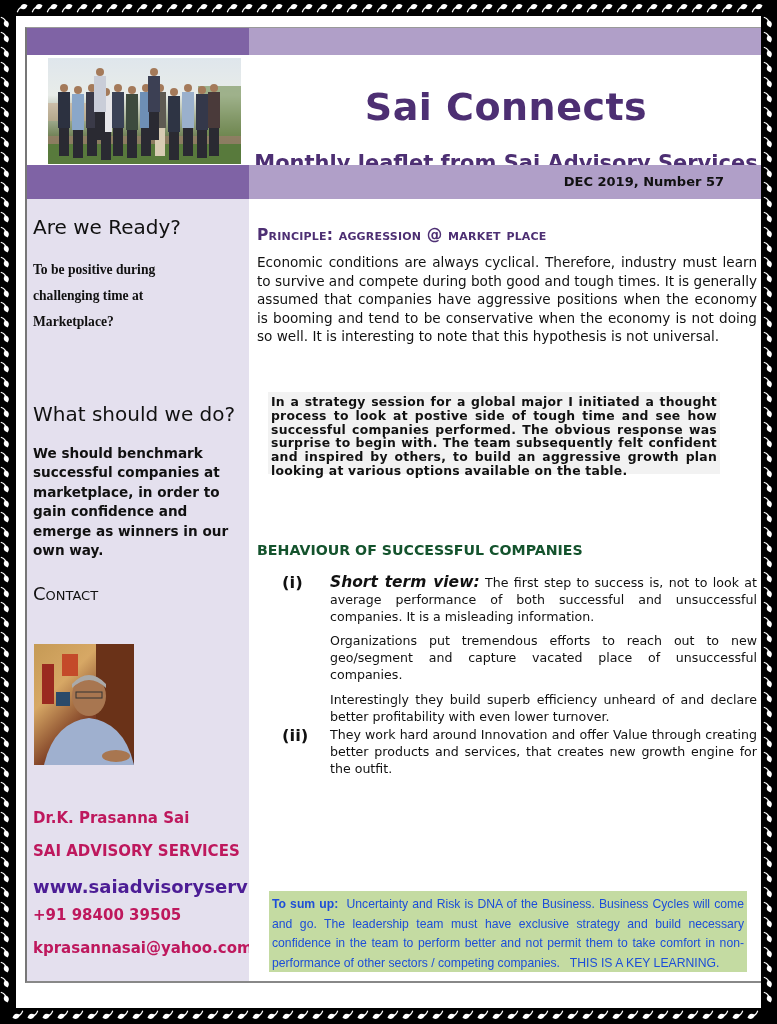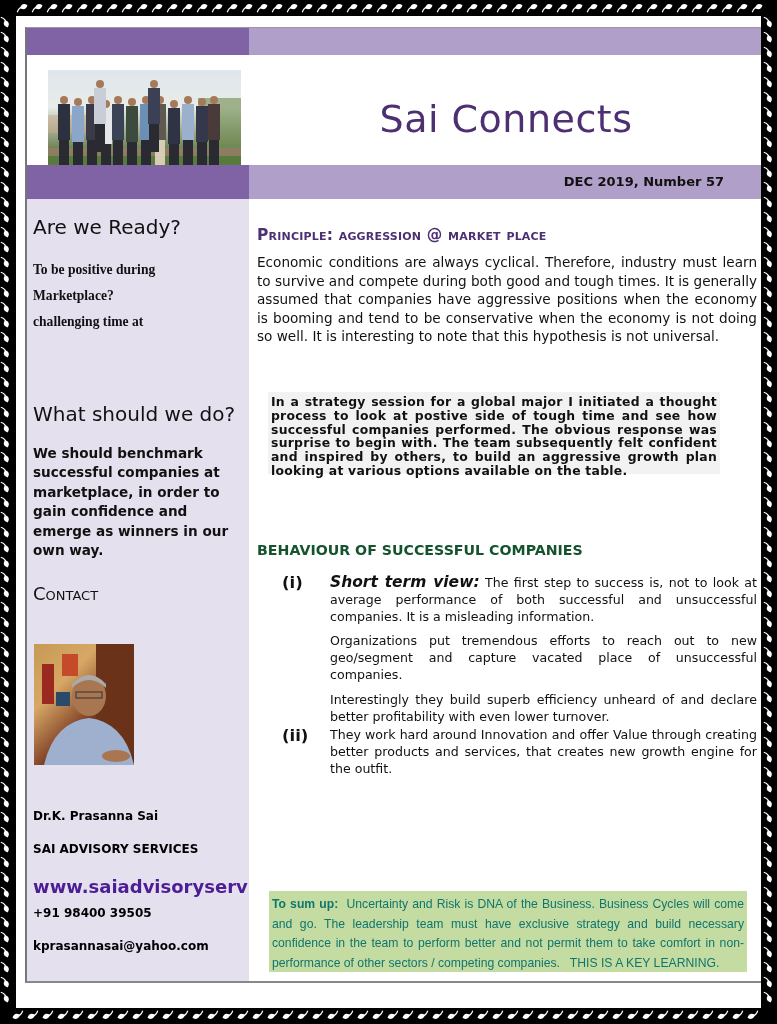--- a/index.html
+++ b/index.html
@@ -23,21 +23,21 @@
     border-left: 2px solid #777; border-top: 1px solid #999; border-bottom: 2px solid #888;
     overflow: hidden; background: #fff;
   }
   .bar { position: absolute; left: 0; width: 100%; display: flex; }
   .bar .dark { width: 222px; background: #7f63a5; height: 100%; }
   .bar .light { flex: 1; background: #b09fc8; height: 100%; position: relative; }
   .bar-top { top: 0; height: 27px; }
   .bar-mid { top: 137px; height: 44px; }
 
   .header {
-    position: absolute; top: 39px; left: 0; width: 100%; height: 110px; background: #fff;
+    position: absolute; top: 27px; left: 0; width: 100%; height: 110px; background: #fff; font-weight: bold;
   }
   .group-photo {
     position: absolute; left: 21px; top: 3px; width: 193px; height: 106px;
     overflow: hidden;
     background: linear-gradient(180deg, #dfe6ec 0%, #e8ece9 35%, #a9b39a 55%, #6d7f52 75%, #56703d 100%);
   }
   .title {
     position: absolute; left: 222px; width: 514px; text-align: center;
     font-family: "DejaVu Sans", sans-serif; color: #4d2f73;
   }
@@ -62,21 +62,21 @@
     color: #111;
   }
   .contact-h {
     position: absolute; left: 6px; font-size: 18px; font-variant: small-caps; color: #111;
   }
   .portrait {
     position: absolute; left: 7px; top: 445px; width: 100px; height: 121px; overflow: hidden;
     background: linear-gradient(135deg, #c59a55 0%, #d7a865 30%, #7a3a22 60%, #5e2b18 100%);
   }
   .contact-line {
-    position: absolute; left: 6px; font-weight: bold; font-size: 12px; color: #000000;
+    position: absolute; left: 6px; font-weight: bold; font-size: 15px; color: #be185d;
   }
   .contact-web { color: #4c1d95; font-size: 18px; }
 
   
   .main {
     position: absolute; left: 222px; top: 171px; width: 512px; height: 786px; background: #fff;
   }
   .principle-h {
     position: absolute; left: 8px; top: 27px; font-family: "DejaVu Sans", sans-serif;
     font-weight: bold; color: #4d2f73; font-size: 15.5px; font-variant: small-caps;
@@ -101,21 +101,21 @@
   }
   .point-body {
     position: absolute; left: 81px; width: 427px; font-size: 12.6px; line-height: 16.8px;
     text-align: justify; color: #111;
   }
   .point-body p { margin-bottom: 8px; }
   .point-lead { font-weight: bold; font-style: italic; font-size: 15.5px; }
 
   .sumup {
     position: absolute; left: 20px; top: 692px; width: 478px; height: 81px; background: #c4dba2;
-    padding: 4px 3px; font-size: 12.2px; line-height: 19.6px; text-align: justify; color: #0f766e;
+    padding: 4px 3px; font-size: 12.2px; line-height: 19.6px; text-align: justify; color: #1d4ed8;
     font-family: "Liberation Sans", sans-serif;
   }
   .sumup b { font-weight: bold; }
 </style>
 </head>
 <body>
 
 <div class="border-frame">
   <svg id="vine-svg" width="777" height="1024">
       <g transform="translate(20,8) rotate(-20)">
@@ -1117,22 +1117,22 @@
     <div class="dark"></div>
     <div class="light">
       <span class="issue-label">DEC 2019, Number 57</span>
     </div>
   </div>
 
   <aside class="sidebar">
     <h2 class="side-h" style="top:16px">Are we Ready?</h2>
     <div class="side-p" style="top:58px; line-height:26px;font-family:Liberation Serif, serif;">
       <div>To be positive during</div>
+      <div>challenging time at</div>
       <div>Marketplace?</div>
-      <div>challenging time at</div>
     </div>
     <h2 class="side-h" style="top:203px">What should we do?</h2>
     <div class="side-p" style="top:245px; line-height:19.4px;">We should benchmark successful companies at marketplace, in order to gain confidence and emerge as winners in our own way.</div>
     <div class="contact-h" style="top:384px">Contact</div>
 
     <div class="portrait">
       <svg width="100" height="121">
         <rect x="62" y="0" width="38" height="110" fill="#6a3218"></rect>
         <rect x="8" y="20" width="12" height="40" fill="#9a2a20"></rect>
         <rect x="28" y="10" width="16" height="22" fill="#c44a2a"></rect>

